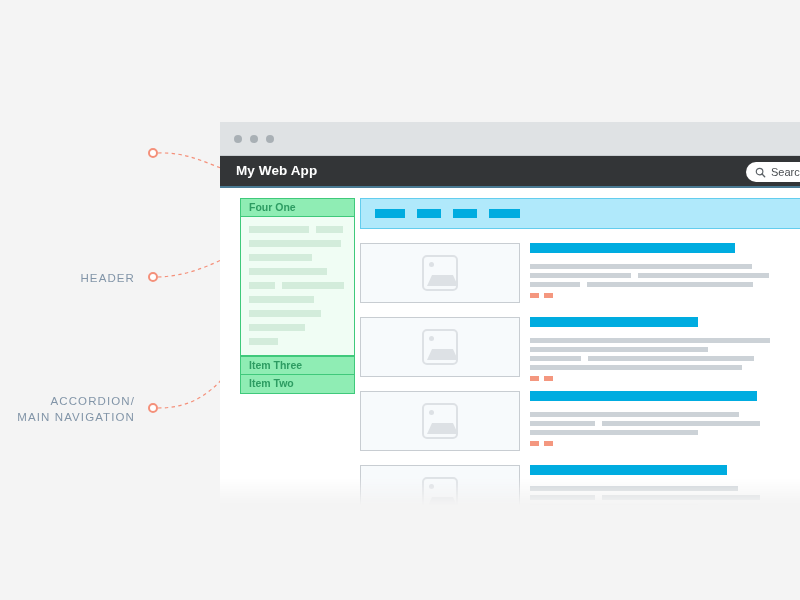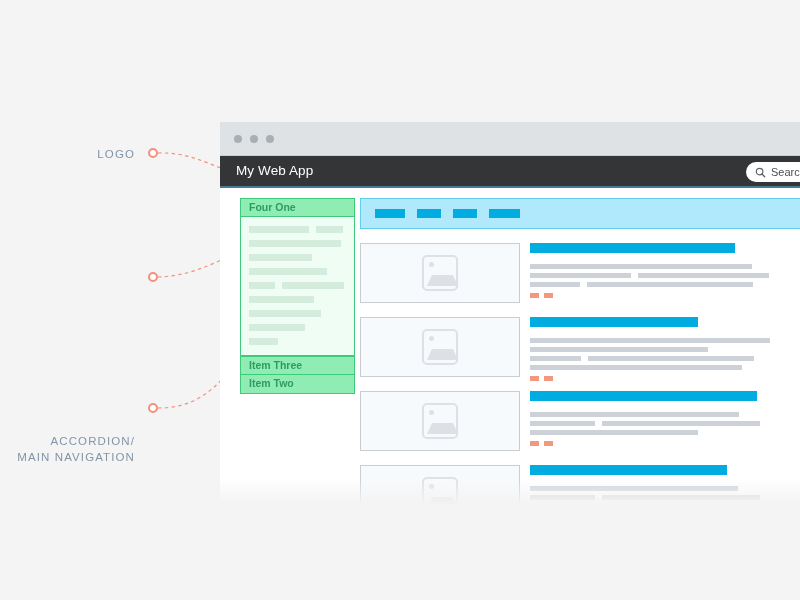--- a/index.html
+++ b/index.html
@@ -31,21 +31,21 @@
     box-sizing:border-box;
   }
   .chrome-dots{position:absolute;left:14px;top:13px;display:flex;gap:8px;}
   .chrome-dot{width:8px;height:8px;border-radius:50%;background:#a9b0b5;}
 
   .app-header{
     position:absolute;left:0;top:34px;width:600px;height:32px;
     background:#333537;border-bottom:2px solid #4a7a93;box-sizing:border-box;
   }
   .app-title{
-    position:absolute;left:16px;top:7px;color:#ffffff;font-size:13.5px;font-weight:normal;
+    position:absolute;left:16px;top:7px;color:#ffffff;font-size:13.5px;font-weight:bold;
     letter-spacing:.1px;
     text-align:right;
   }
   .search-pill{
     position:absolute;right:-16px;top:6px;height:20px;width:90px;
     background:#fff;border-radius:10px;display:flex;align-items:center;gap:5px;
     padding-left:9px;box-sizing:border-box;
   }
   .search-text{font-size:11px;color:#4a4e52;}
 
@@ -119,22 +119,22 @@
       <circle cx="715" cy="367" r="4"></circle>
     </g>
 
     <g fill="#ffffff" stroke="#f4907a" stroke-width="3.2">
       <circle cx="232" cy="172" r="2.6"></circle>
       <circle cx="385" cy="172" r="2.6"></circle>
       <circle cx="766" cy="216" r="2.8"></circle>
     </g>
   </svg>
 
-  <div class="anno-label" style="left:0;top:146px;width:135px;">LOGO</div>
-  <div class="anno-label" style="left:0;top:393px;width:135px;margin-top:40px;">ACCORDION/
+  <div class="anno-label" style="left:0;top:270px;width:135px;">HEADER</div>
+  <div class="anno-label" style="left:0;top:393px;width:135px;">ACCORDION/
 MAIN NAVIGATION</div>
 
   <div id="window">
     <div id="window-inner">
 
       <div class="chrome-bar">
         <div class="chrome-dots">
           <span class="chrome-dot"></span>
           <span class="chrome-dot"></span>
           <span class="chrome-dot"></span>

